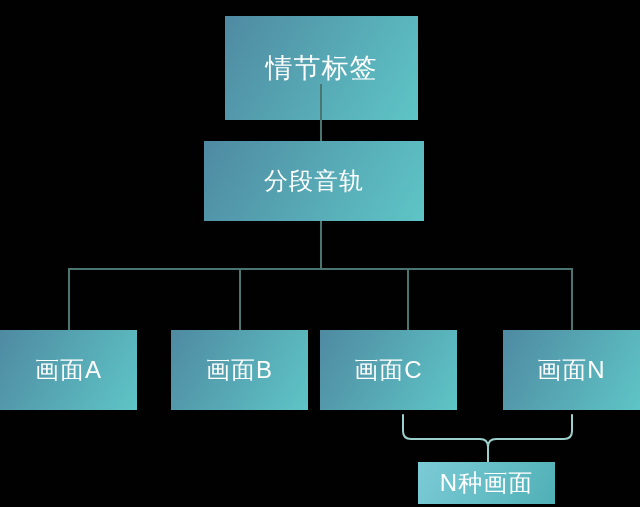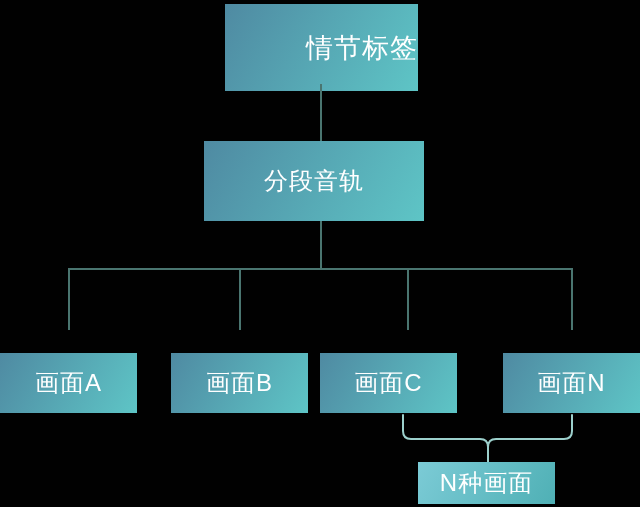--- a/index.html
+++ b/index.html
@@ -20,23 +20,23 @@
     display: flex;
     align-items: center;
     justify-content: center;
     color: var(--text, #ffffff);
     background: linear-gradient(120deg, var(--node-gradient-start, #4f8aa2) 0%, var(--node-gradient-end, #5ec5c6) 100%);
     letter-spacing: 1px;
     font-weight: 400;
     text-align: center;
     white-space: nowrap;
   }
-  .node-root   { left: 225px; top: 4px;   width: 193px; height: 87px; font-size: 27px; justify-content: flex-end; }
+  .node-root   { left: 225px; top: 16px;   width: 193px; height: 104px; font-size: 27px; }
   .node-track  { left: 204px; top: 141px; width: 220px; height: 80px; font-size: 24px; }
-  .node-frame  { top: 330px; width: 137px; height: 60px; font-size: 24px; margin-top: 23px; }
+  .node-frame  { top: 330px; width: 137px; height: 80px; font-size: 24px; }
   .node-frame-a { left: 0; }
   .node-frame-b { left: 171px; }
   .node-frame-c { left: 320px; }
   .node-frame-n { left: 503px; text-align: right; }
   .node-nframes {
     left: 418px; top: 462px; width: 137px; height: 42px; font-size: 24px;
     background: linear-gradient(120deg, var(--nframes-gradient-start, #7ccbd6) 0%, var(--nframes-gradient-end, #4fb0b5) 100%);
   }
   .connector {
     position: absolute;

